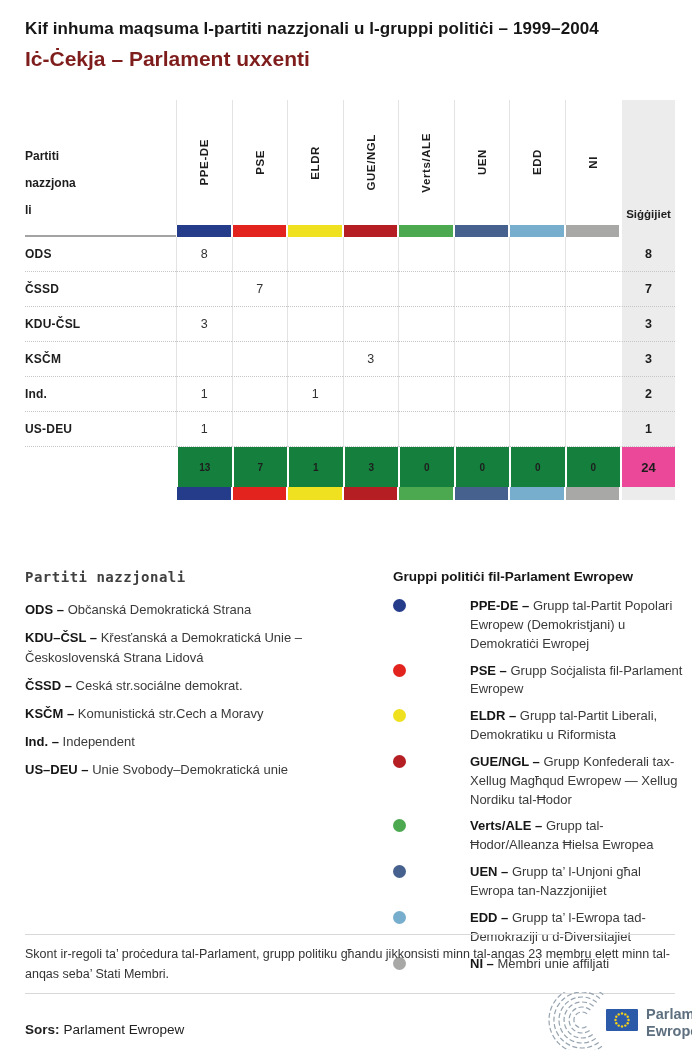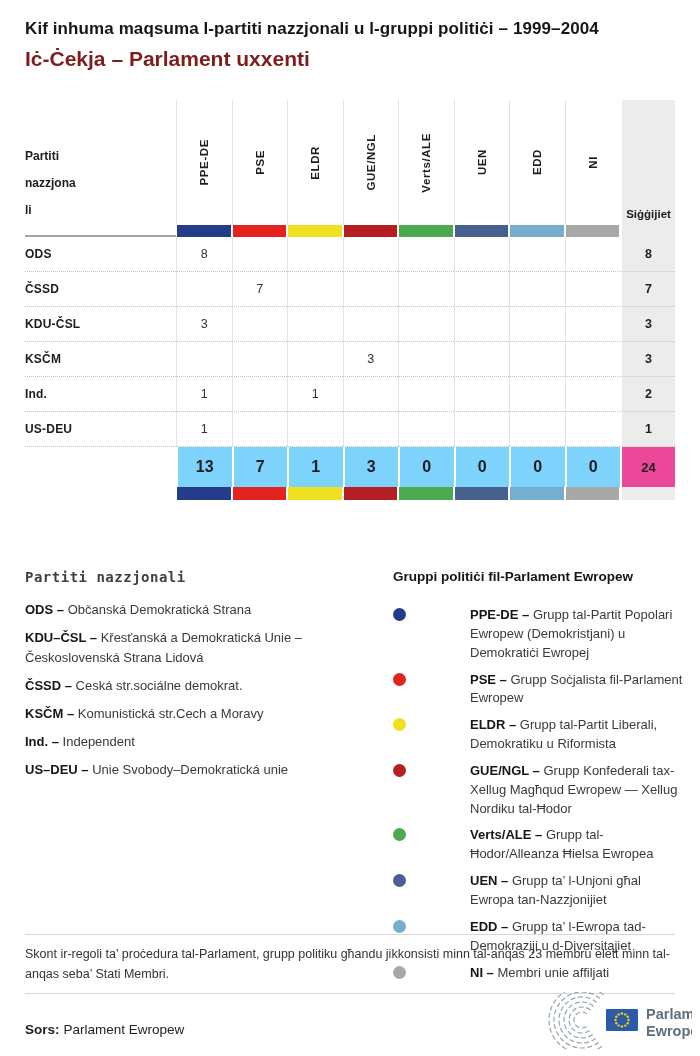--- a/index.html
+++ b/index.html
@@ -47,40 +47,40 @@
     border-left:1px solid #e3e3e3; border-bottom:1px dotted #c6c6c6;
   }
   .seat-num {
     display:flex; align-items:center; justify-content:center;
     font-size:12.5px; font-weight:bold; color:#1d1d1d;
     background:#ececec; border-left:2px solid #fff; border-bottom:1px dotted #c6c6c6;
   }
   .total-label { background:#fff; }
   .total-num {
     display:flex; align-items:center; justify-content:center;
-    font-size:16px; font-weight:bold; color:#1d1d1d;
-    background:#7dd3fc; border-left:2px solid #fff;
+    font-size:10px; font-weight:bold; color:#1d1d1d;
+    background:#15803d; border-left:2px solid #fff;
   }
   .total-seats {
     display:flex; align-items:center; justify-content:center;
     font-size:13px; font-weight:bold; color:#1d1d1d;
     background:#ec4899; border-left:2px solid #fff;
   }
 
   
   .legend-left { position:absolute; left:25px; top:569px; width:358px; }
   .legend-left h3 {
     font-family:"DejaVu Sans Mono", monospace; font-weight:bold;
     font-size:14px; color:#404040; margin-bottom:15px; letter-spacing:.5px;
   }
   .legend-left .item { font-size:13px; line-height:1.5; color:#3a3a3a; margin-bottom:8.5px; }
   .legend-left .item b { color:#161616; }
 
   .legend-right { position:absolute; left:393px; top:569px; width:290px; }
-  .legend-right h3 { font-size:13.5px; font-weight:bold; color:#161616; margin-bottom:22px; }
+  .legend-right h3 { font-size:13.5px; font-weight:bold; color:#161616; margin-bottom:13px; }
   .legend-right .item { display:grid; grid-template-columns:30px 1fr; margin-bottom:8px;gap:47px; }
   .legend-right .dot { width:13px; height:13px; border-radius:50%; margin-top:2px; }
   .legend-right .txt { font-size:13px; line-height:1.45; color:#3a3a3a; }
   .legend-right .txt b { color:#161616; }
 
   
   .footnote {
     position:absolute; left:25px; top:934px; width:650px;
     border-top:1px solid #d8d8d8; border-bottom:1px solid #d8d8d8;
     padding:9px 0 9px; font-size:12.5px; line-height:1.6; color:#333;

